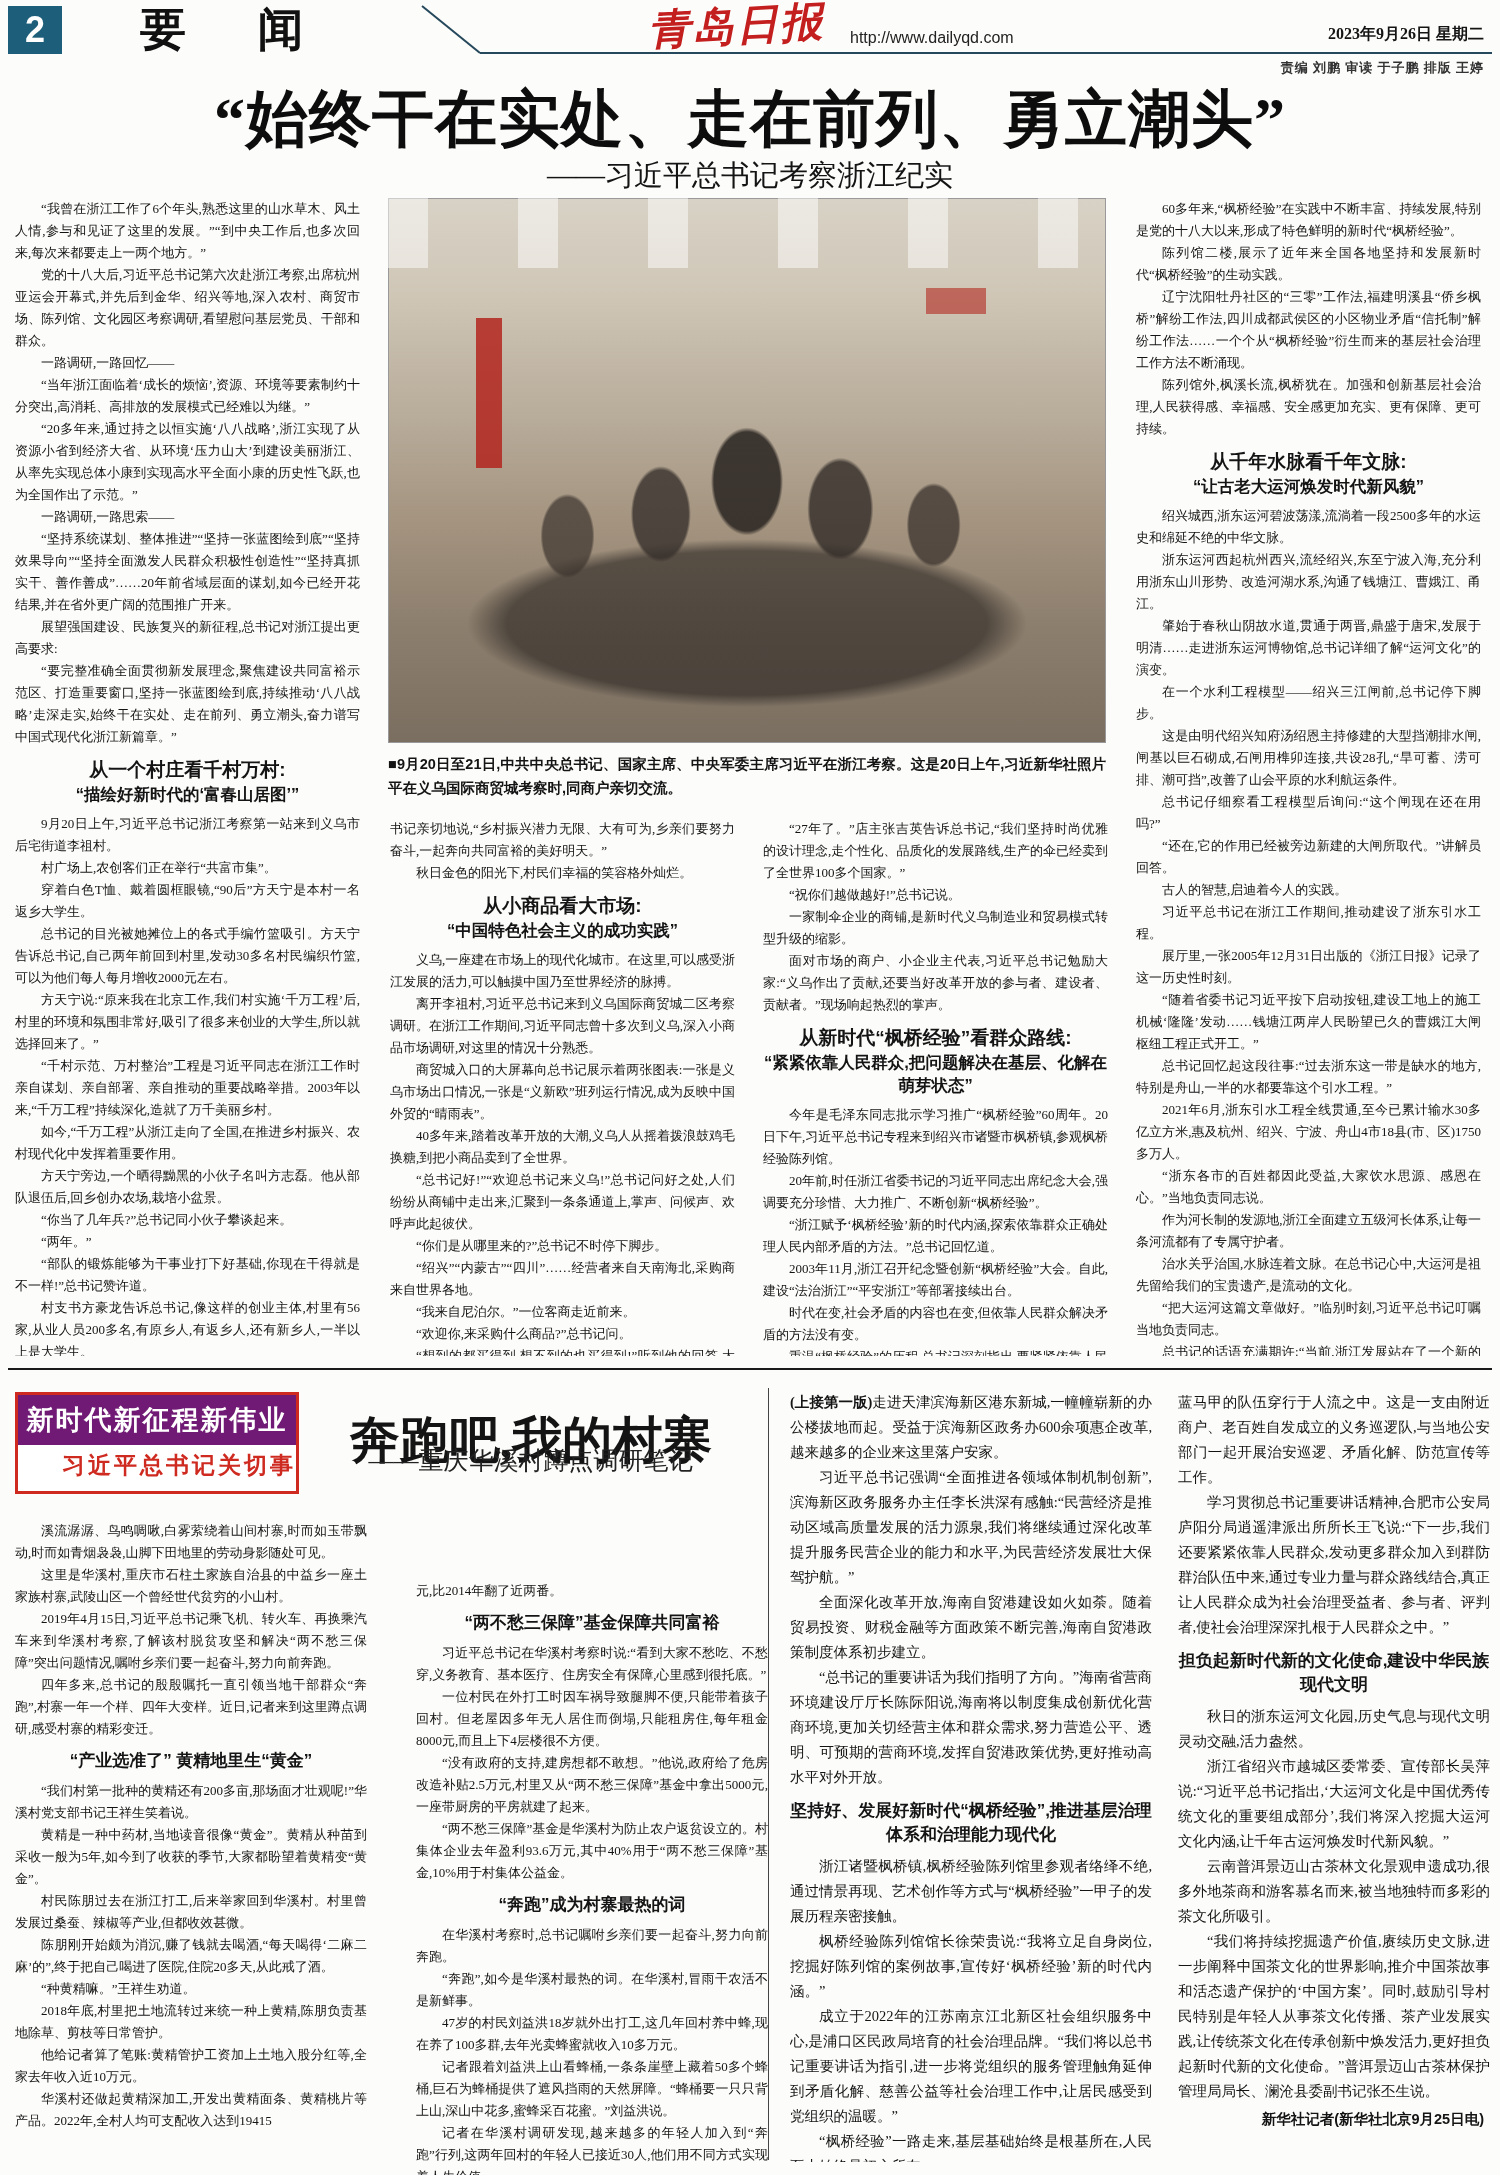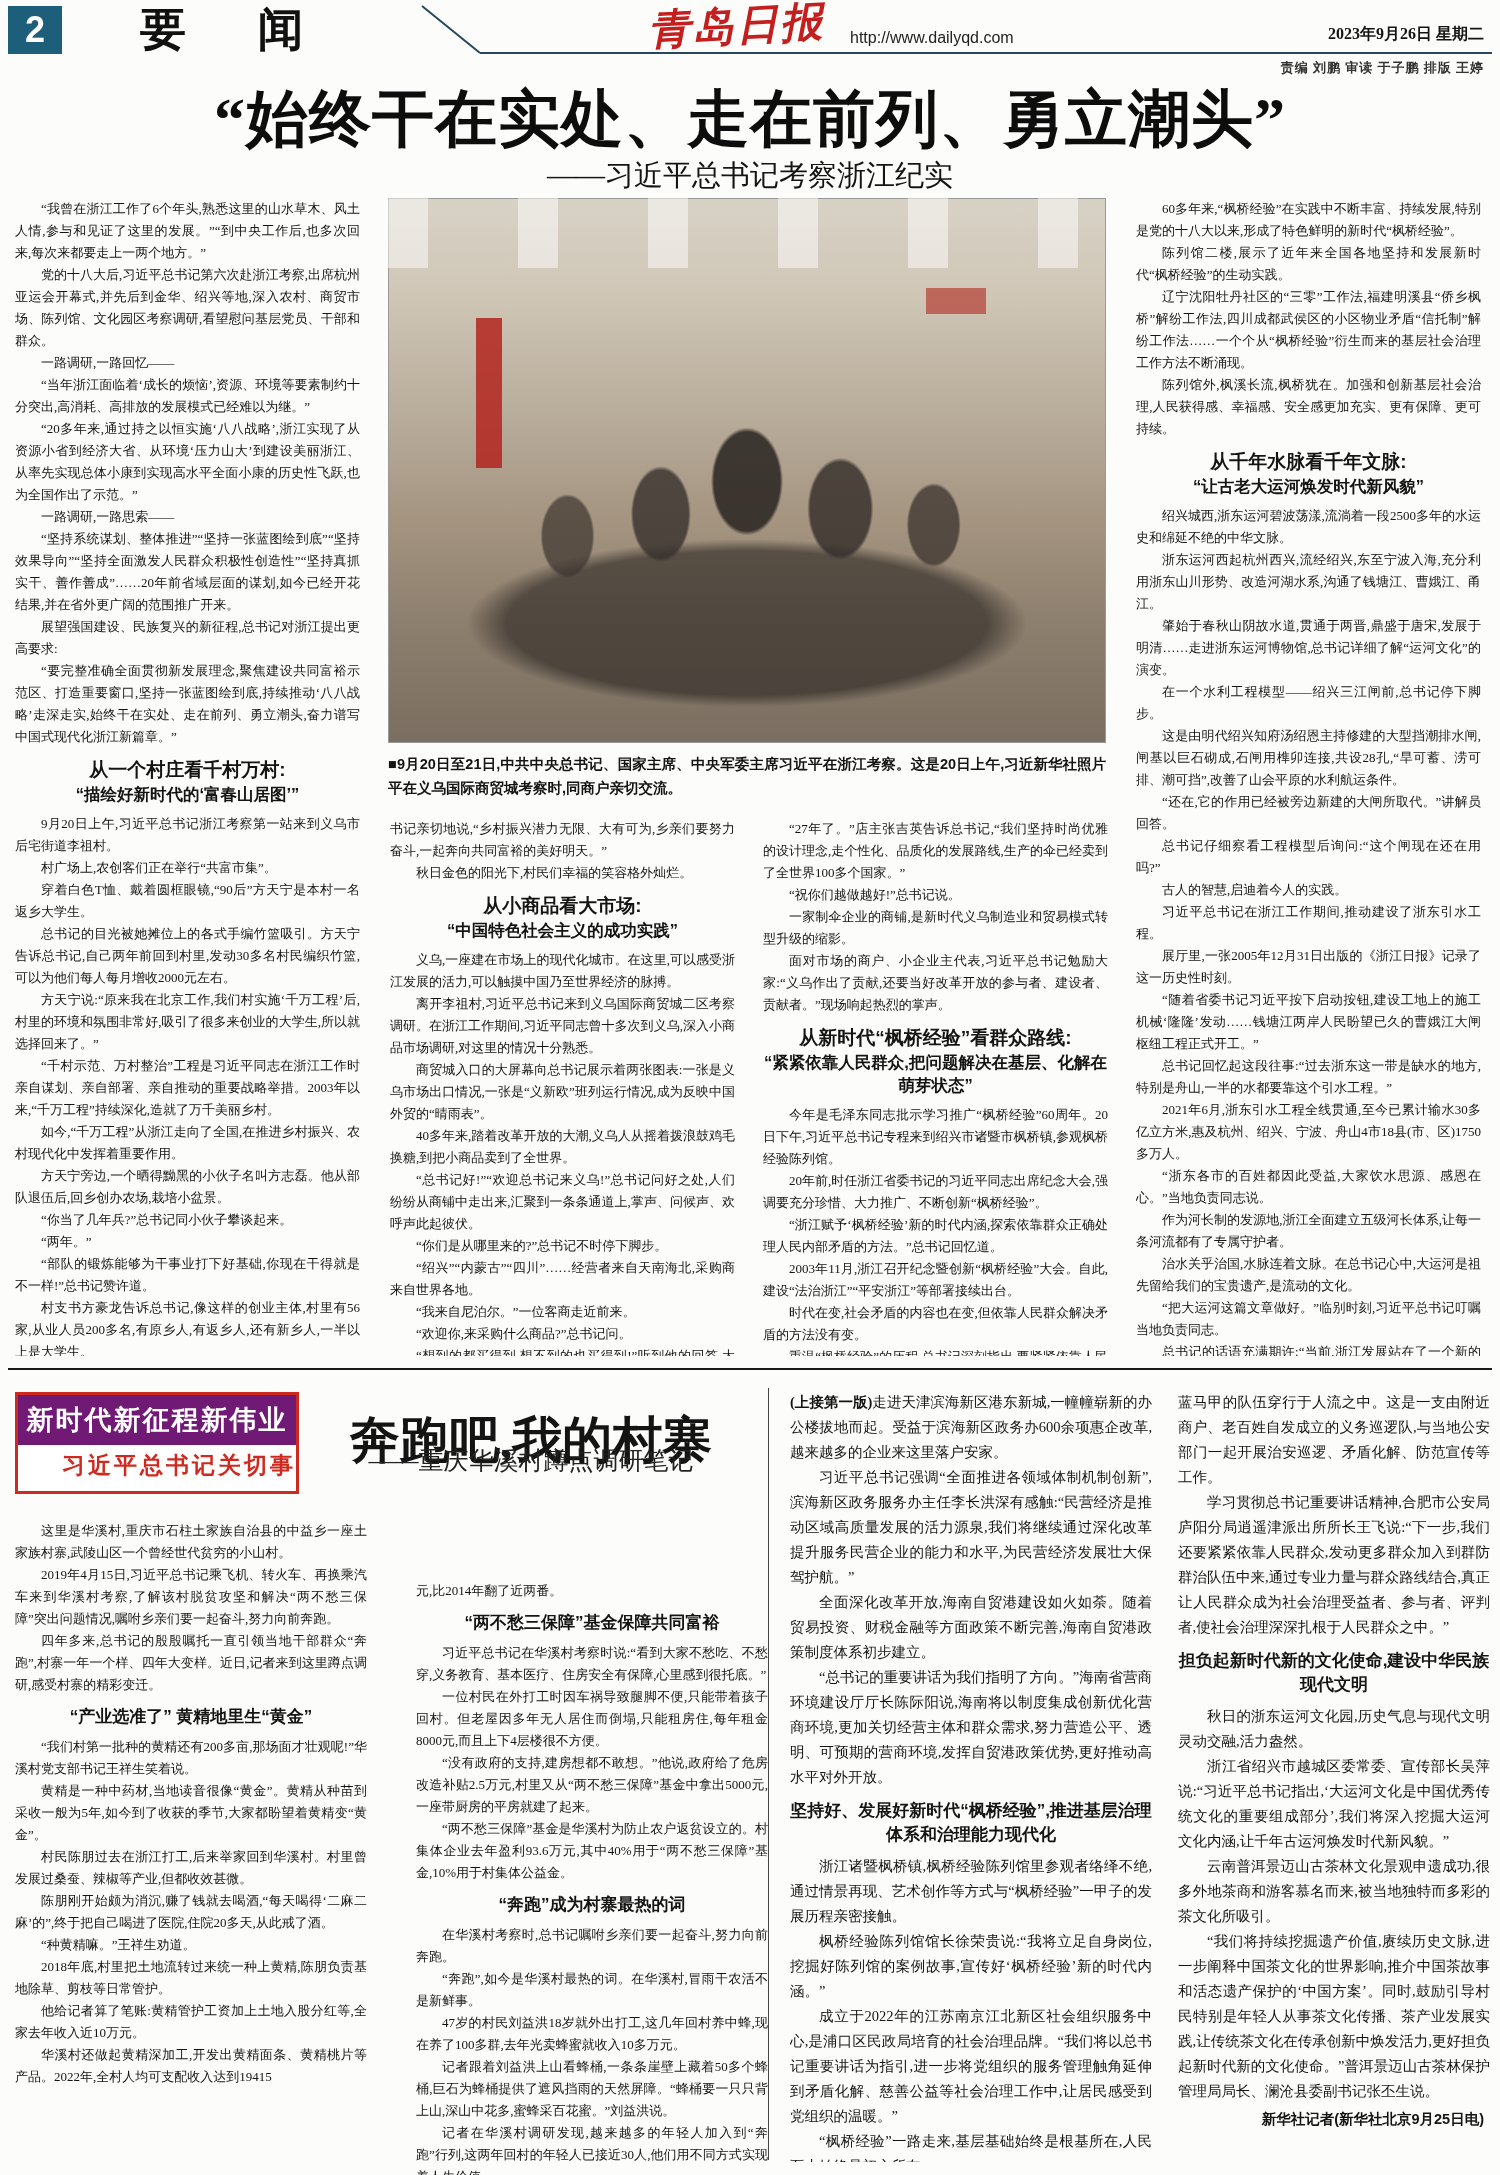--- a/index.html
+++ b/index.html
@@ -158,22 +158,22 @@
       <div class="blk-p">陈列馆外,枫溪长流,枫桥犹在。加强和创新基层社会治理,人民获得感、幸福感、安全感更加充实、更有保障、更可持续。</div>
       <div class="blk-h">
         <div class="hl1">从千年水脉看千年文脉:</div>
         <div class="hl2">“让古老大运河焕发时代新风貌”</div>
       </div>
       <div class="blk-p">绍兴城西,浙东运河碧波荡漾,流淌着一段2500多年的水运史和绵延不绝的中华文脉。</div>
       <div class="blk-p">浙东运河西起杭州西兴,流经绍兴,东至宁波入海,充分利用浙东山川形势、改造河湖水系,沟通了钱塘江、曹娥江、甬江。</div>
       <div class="blk-p">肇始于春秋山阴故水道,贯通于两晋,鼎盛于唐宋,发展于明清……走进浙东运河博物馆,总书记详细了解“运河文化”的演变。</div>
       <div class="blk-p">在一个水利工程模型——绍兴三江闸前,总书记停下脚步。</div>
       <div class="blk-p">这是由明代绍兴知府汤绍恩主持修建的大型挡潮排水闸,闸基以巨石砌成,石闸用榫卯连接,共设28孔,“旱可蓄、涝可排、潮可挡”,改善了山会平原的水利航运条件。</div>
+      <div class="blk-p">总书记仔细察看工程模型后询问:“这个闸现在还在用吗?”</div>
       <div class="blk-p">“还在,它的作用已经被旁边新建的大闸所取代。”讲解员回答。</div>
-      <div class="blk-p">总书记仔细察看工程模型后询问:“这个闸现在还在用吗?”</div>
       <div class="blk-p">古人的智慧,启迪着今人的实践。</div>
       <div class="blk-p">习近平总书记在浙江工作期间,推动建设了浙东引水工程。</div>
       <div class="blk-p">展厅里,一张2005年12月31日出版的《浙江日报》记录了这一历史性时刻。</div>
       <div class="blk-p">“随着省委书记习近平按下启动按钮,建设工地上的施工机械‘隆隆’发动……钱塘江两岸人民盼望已久的曹娥江大闸枢纽工程正式开工。”</div>
       <div class="blk-p">总书记回忆起这段往事:“过去浙东这一带是缺水的地方,特别是舟山,一半的水都要靠这个引水工程。”</div>
       <div class="blk-p">2021年6月,浙东引水工程全线贯通,至今已累计输水30多亿立方米,惠及杭州、绍兴、宁波、舟山4市18县(市、区)1750多万人。</div>
       <div class="blk-p">“浙东各市的百姓都因此受益,大家饮水思源、感恩在心。”当地负责同志说。</div>
       <div class="blk-p">作为河长制的发源地,浙江全面建立五级河长体系,让每一条河流都有了专属守护者。</div>
       <div class="blk-p">治水关乎治国,水脉连着文脉。在总书记心中,大运河是祖先留给我们的宝贵遗产,是流动的文化。</div>
       <div class="blk-p">“把大运河这篇文章做好。”临别时刻,习近平总书记叮嘱当地负责同志。</div>
@@ -184,20 +184,21 @@
   <div class="abs vr-bottom"></div>
 
   <div class="village">
     <div class="abs badge">
       <div class="b1">新时代新征程新伟业</div>
       <div class="b2">习近平总书记关切事</div>
     </div>
     <div class="abs village-headline">奔跑吧,我的村寨</div>
     <div class="abs village-subtitle">——重庆华溪村蹲点调研笔记</div>
     <div class="col" style="left:15px;top:1520px;width:352px;height:640px;">
+        <div class="blk-p">溪流潺潺、鸟鸣啁啾,白雾萦绕着山间村寨,时而如玉带飘动,时而如青烟袅袅,山脚下田地里的劳动身影随处可见。</div>
         <div class="blk-p">这里是华溪村,重庆市石柱土家族自治县的中益乡一座土家族村寨,武陵山区一个曾经世代贫穷的小山村。</div>
         <div class="blk-p">2019年4月15日,习近平总书记乘飞机、转火车、再换乘汽车来到华溪村考察,了解该村脱贫攻坚和解决“两不愁三保障”突出问题情况,嘱咐乡亲们要一起奋斗,努力向前奔跑。</div>
         <div class="blk-p">四年多来,总书记的殷殷嘱托一直引领当地干部群众“奔跑”,村寨一年一个样、四年大变样。近日,记者来到这里蹲点调研,感受村寨的精彩变迁。</div>
         <div class="blk-h">
           <div class="hl1">“产业选准了” 黄精地里生“黄金”</div>
         </div>
         <div class="blk-p">“我们村第一批种的黄精还有200多亩,那场面才壮观呢!”华溪村党支部书记王祥生笑着说。</div>
         <div class="blk-p">黄精是一种中药材,当地读音很像“黄金”。黄精从种苗到采收一般为5年,如今到了收获的季节,大家都盼望着黄精变“黄金”。</div>
         <div class="blk-p">村民陈朋过去在浙江打工,后来举家回到华溪村。村里曾发展过桑蚕、辣椒等产业,但都收效甚微。</div>
         <div class="blk-p">陈朋刚开始颇为消沉,赚了钱就去喝酒,“每天喝得‘二麻二麻’的”,终于把自己喝进了医院,住院20多天,从此戒了酒。</div>

